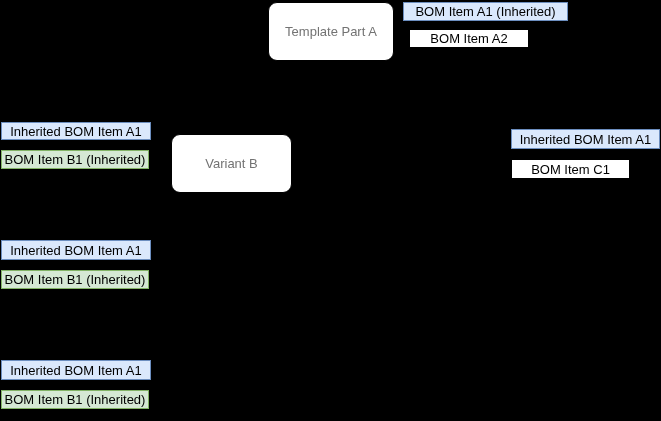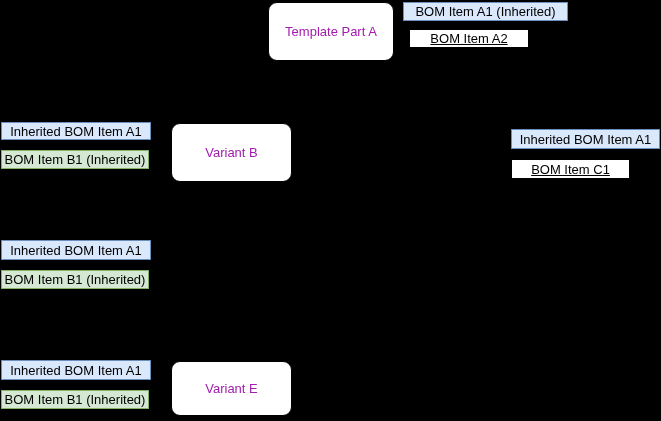--- a/index.html
+++ b/index.html
@@ -19,21 +19,21 @@
     position: absolute;
     box-sizing: border-box;
     background: var(--node-fill, #ffffff);
     border: 1px solid var(--node-border, #000000);
     border-radius: 9px;
     display: flex;
     align-items: center;
     justify-content: center;
   }
   .node-label {
-    color: #a21caf;
+    color: #737373;
     font-size: 13px;
     white-space: nowrap;
   }
   .tag {
     position: absolute;
     box-sizing: border-box;
     display: flex;
     align-items: center;
     justify-content: center;
     font-size: 13px;
@@ -44,41 +44,37 @@
     background: var(--blue-fill, #dae8fc);
     border: 1px solid var(--blue-border, #6c8ebf);
   }
   .tag.green {
     background: var(--green-fill, #d5e8d4);
     border: 1px solid var(--green-border, #82b366);
   }
   .tag.white {
     background: var(--white-fill, #ffffff);
     border: 1px solid var(--white-border, #000000);
-    text-decoration: underline;
   }
 </style>
 </head>
 <body>
 
 <div class="canvas">
 
   <div class="node" style="left:268px;top:2px;width:126px;height:59px">
     <span class="node-label">Template Part A</span>
   </div>
 
-  <div class="node" style="left:171px;top:123px;width:121px;height:59px">
+  <div class="node" style="left:171px;top:134px;width:121px;height:59px">
     <span class="node-label">Variant B</span>
   </div>
 
 
 
-  <div class="node" style="left:171px;top:361px;width:121px;height:55px">
-    <span class="node-label">Variant E</span>
-  </div>
 
   <div class="tag blue" style="left:403px;top:2px;width:165px;height:19px">BOM Item A1 (Inherited)</div>
   <div class="tag white" style="left:409px;top:29px;width:120px;height:19px">BOM Item A2</div>
 
   <div class="tag blue" style="left:1px;top:122px;width:150px;height:18px">Inherited BOM Item A1</div>
   <div class="tag green" style="left:1px;top:150px;width:148px;height:19px">BOM Item B1 (Inherited)</div>
 
   <div class="tag blue" style="left:511px;top:129px;width:149px;height:20px">Inherited BOM Item A1</div>
   <div class="tag white" style="left:511px;top:159px;width:119px;height:20px">BOM Item C1</div>
 

